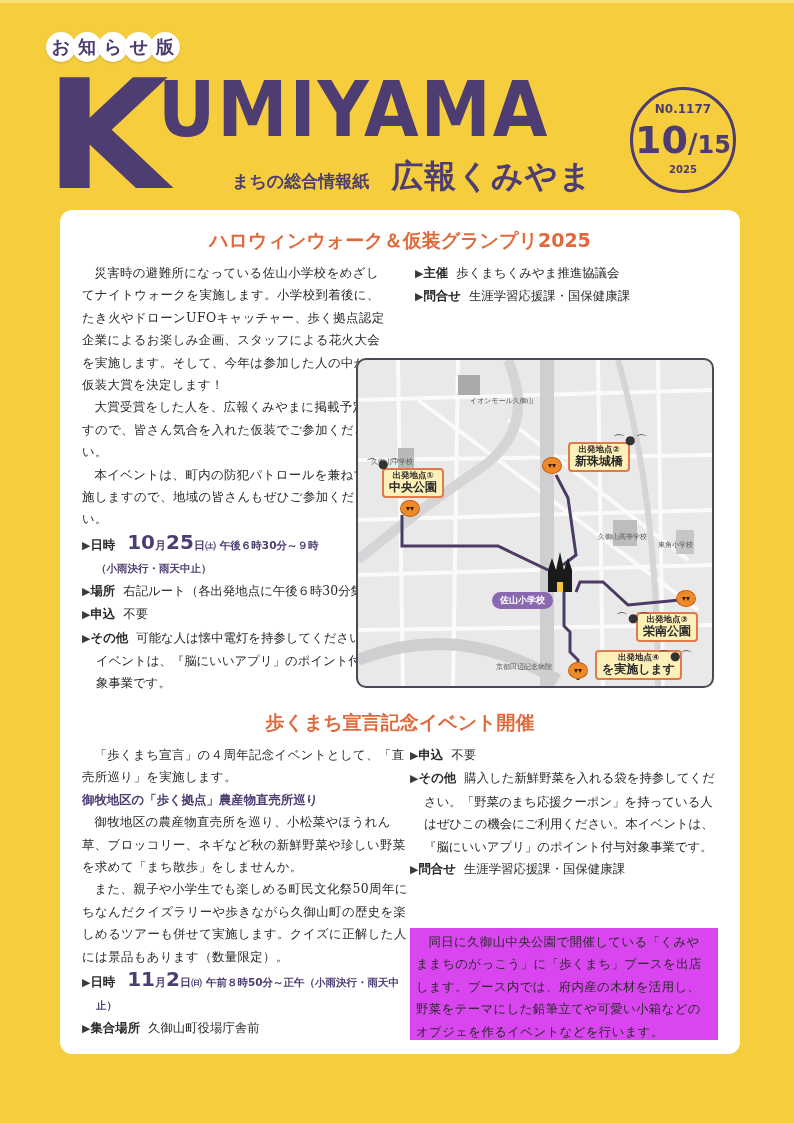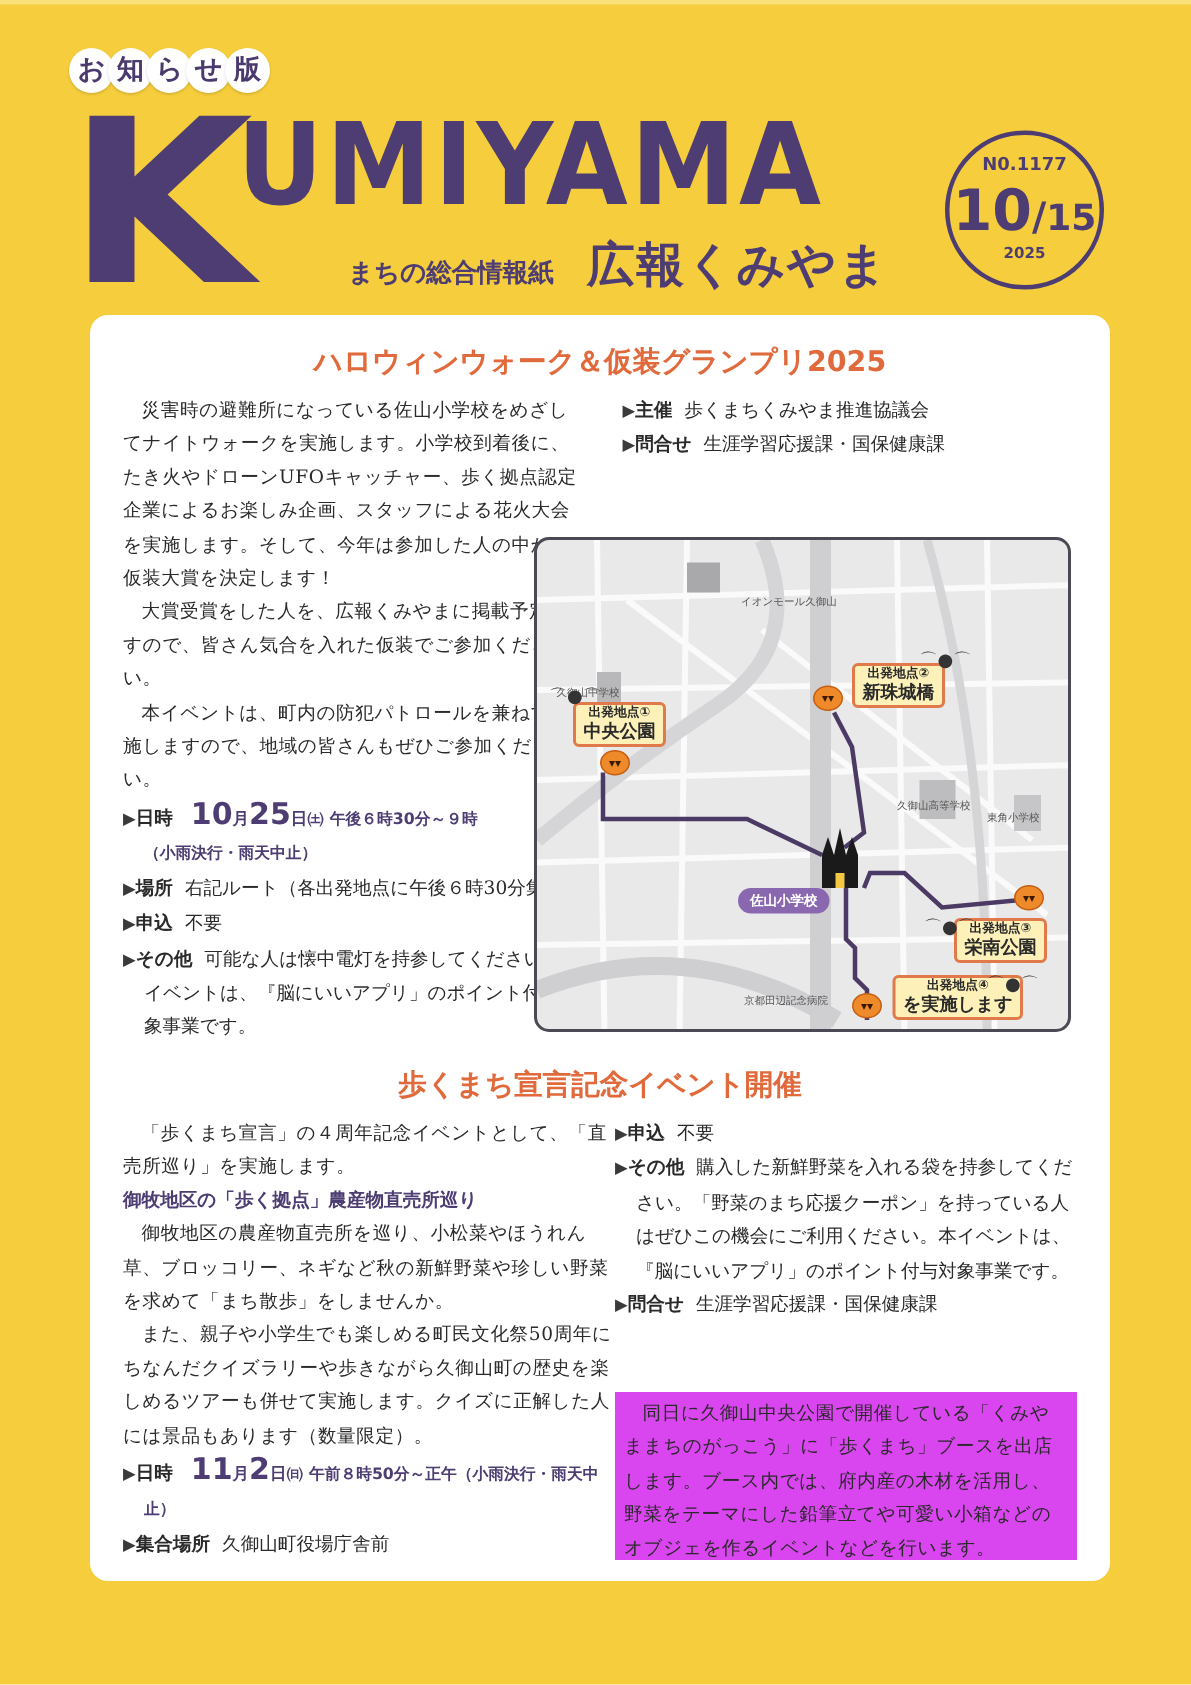--- a/index.html
+++ b/index.html
@@ -201,21 +201,21 @@
       </g>
       <g>
         <rect x="190" y="210" width="24" height="22" fill="#1a1a1a"></rect>
         <polygon points="190,210 194,198 198,210" fill="#1a1a1a"></polygon>
         <polygon points="198,210 202,192 206,210" fill="#1a1a1a"></polygon>
         <polygon points="206,210 210,198 214,210" fill="#1a1a1a"></polygon>
         <rect x="199" y="222" width="6" height="10" fill="#f4c842"></rect>
       </g>
     </svg>
 
-    <span class="map-label" style="left:136px; top:36px;">イオンモール久御山</span>
+    <span class="map-label" style="left:112px; top:36px;">イオンモール久御山</span>
     <span class="map-label" style="left:13px; top:87px;margin-top:10px;">久御山中学校</span>
     <span class="map-label" style="left:240px; top:172px;">久御山高等学校</span>
     <span class="map-label" style="left:300px; top:180px;">東角小学校</span>
     <span class="map-label" style="left:138px; top:302px;">京都田辺記念病院</span>
 
     <span class="school-pill" style="left:134px; top:232px;">佐山小学校</span>
 
     <div class="start-box" style="left:24px; top:108px;">
       <div class="n">出発地点①</div>
       <div class="p">中央公園</div>

